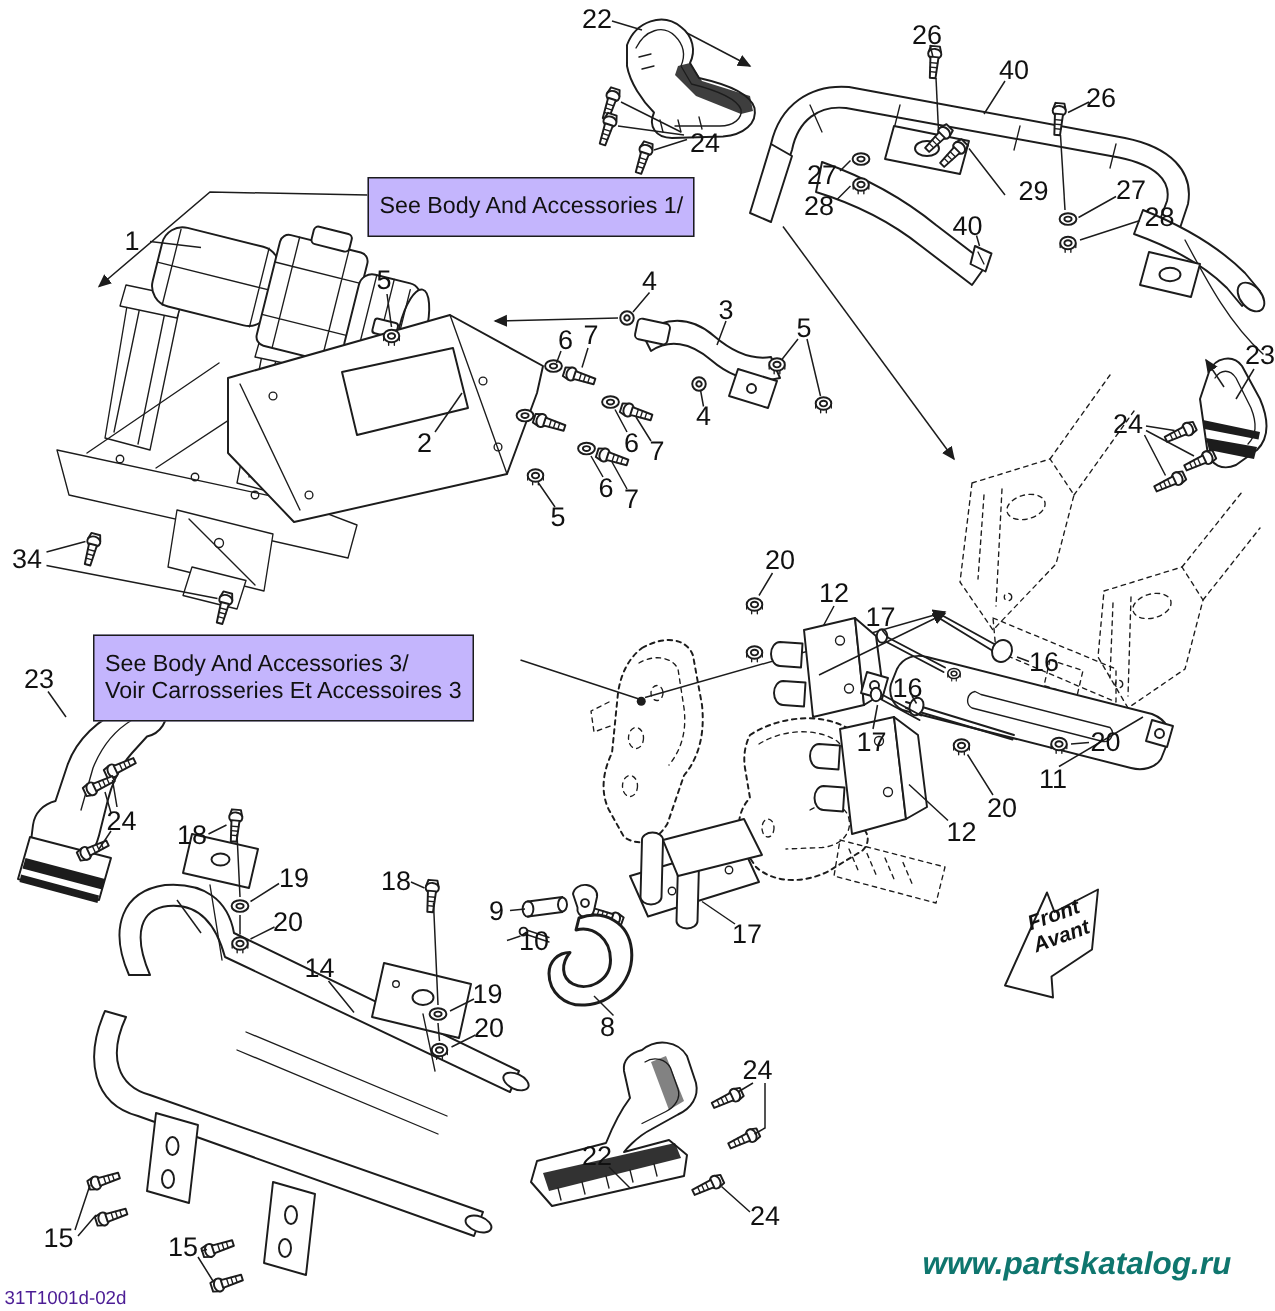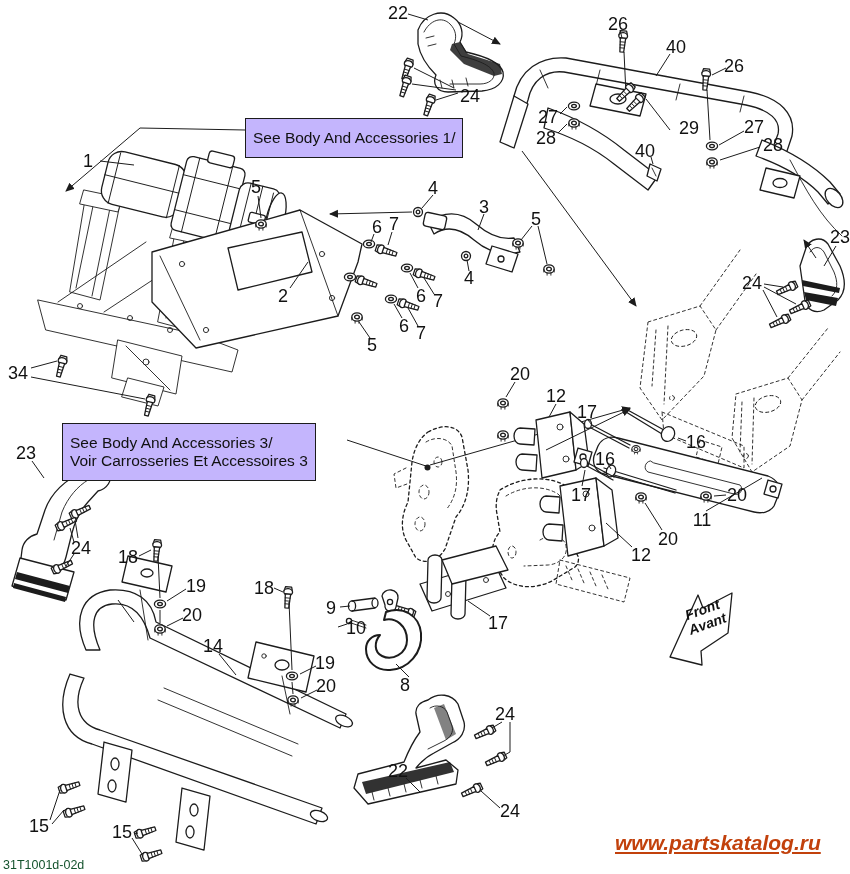--- a/index.html
+++ b/index.html
@@ -17,21 +17,21 @@
   #xt-badge{position:absolute;left:10px;top:6px;width:80px;height:56px;border:2px solid #1c1c1c;
      display:flex;align-items:center;justify-content:center;font-size:44px;font-weight:bold;letter-spacing:1px;}
   .notebox{position:absolute;border:1.4px solid #1c1c1c;background:#c4b5fd;padding:10px 7px;
      font-size:15.5px;line-height:18px;white-space:nowrap;}
   #note1{left:245px;top:118px;}
   #note3{left:62px;top:423px;}
   .callout{position:absolute;transform:translate(-50%,-50%);font-size:18px;font-weight:500;
      color:#111;white-space:nowrap;}
   #front-arrow-text{position:absolute;left:668px;top:602px;width:74px;text-align:center;
      transform:rotate(-20deg);font-weight:bold;font-style:italic;font-size:14px;line-height:15px;}
-  #drawing-code{position:absolute;left:3px;top:858px;font-size:12.5px;color:#14532d;}
+  #drawing-code{position:absolute;left:3px;top:858px;font-size:12.5px;color:#4c1d95;}
   #watermark{position:absolute;left:615px;top:831px;font-size:21px;font-weight:bold;font-style:italic;}
 </style>
 </head>
 <body>
 
 <div id="page">
 
 <svg width="850" height="874" viewBox="0 0 850 874">
   <defs>
     <marker id="ah" markerWidth="11" markerHeight="9" refX="8" refY="4" orient="auto">
@@ -446,15 +446,15 @@
       <span class="callout" style="left: 734px; top: 66px;">26</span>
       <span class="callout" style="left: 548px; top: 117px;">27</span>
       <span class="callout" style="left: 754px; top: 127px;">27</span>
       <span class="callout" style="left: 546px; top: 138px;">28</span>
       <span class="callout" style="left: 773px; top: 145px;">28</span>
       <span class="callout" style="left: 679px; top: 128px; margin-left: 10px;">29</span>
       <span class="callout" style="left: 645px; top: 151px;">40</span>
     </div>
 
 <div id="drawing-code">31T1001d-02d</div>
-<div id="watermark" style="color: #c2410c; text-decoration: underline;">www.partskatalog.ru</div>
+<div id="watermark" style="color: #0f766e;">www.partskatalog.ru</div>
 
 </div>
 
 </body></html>

